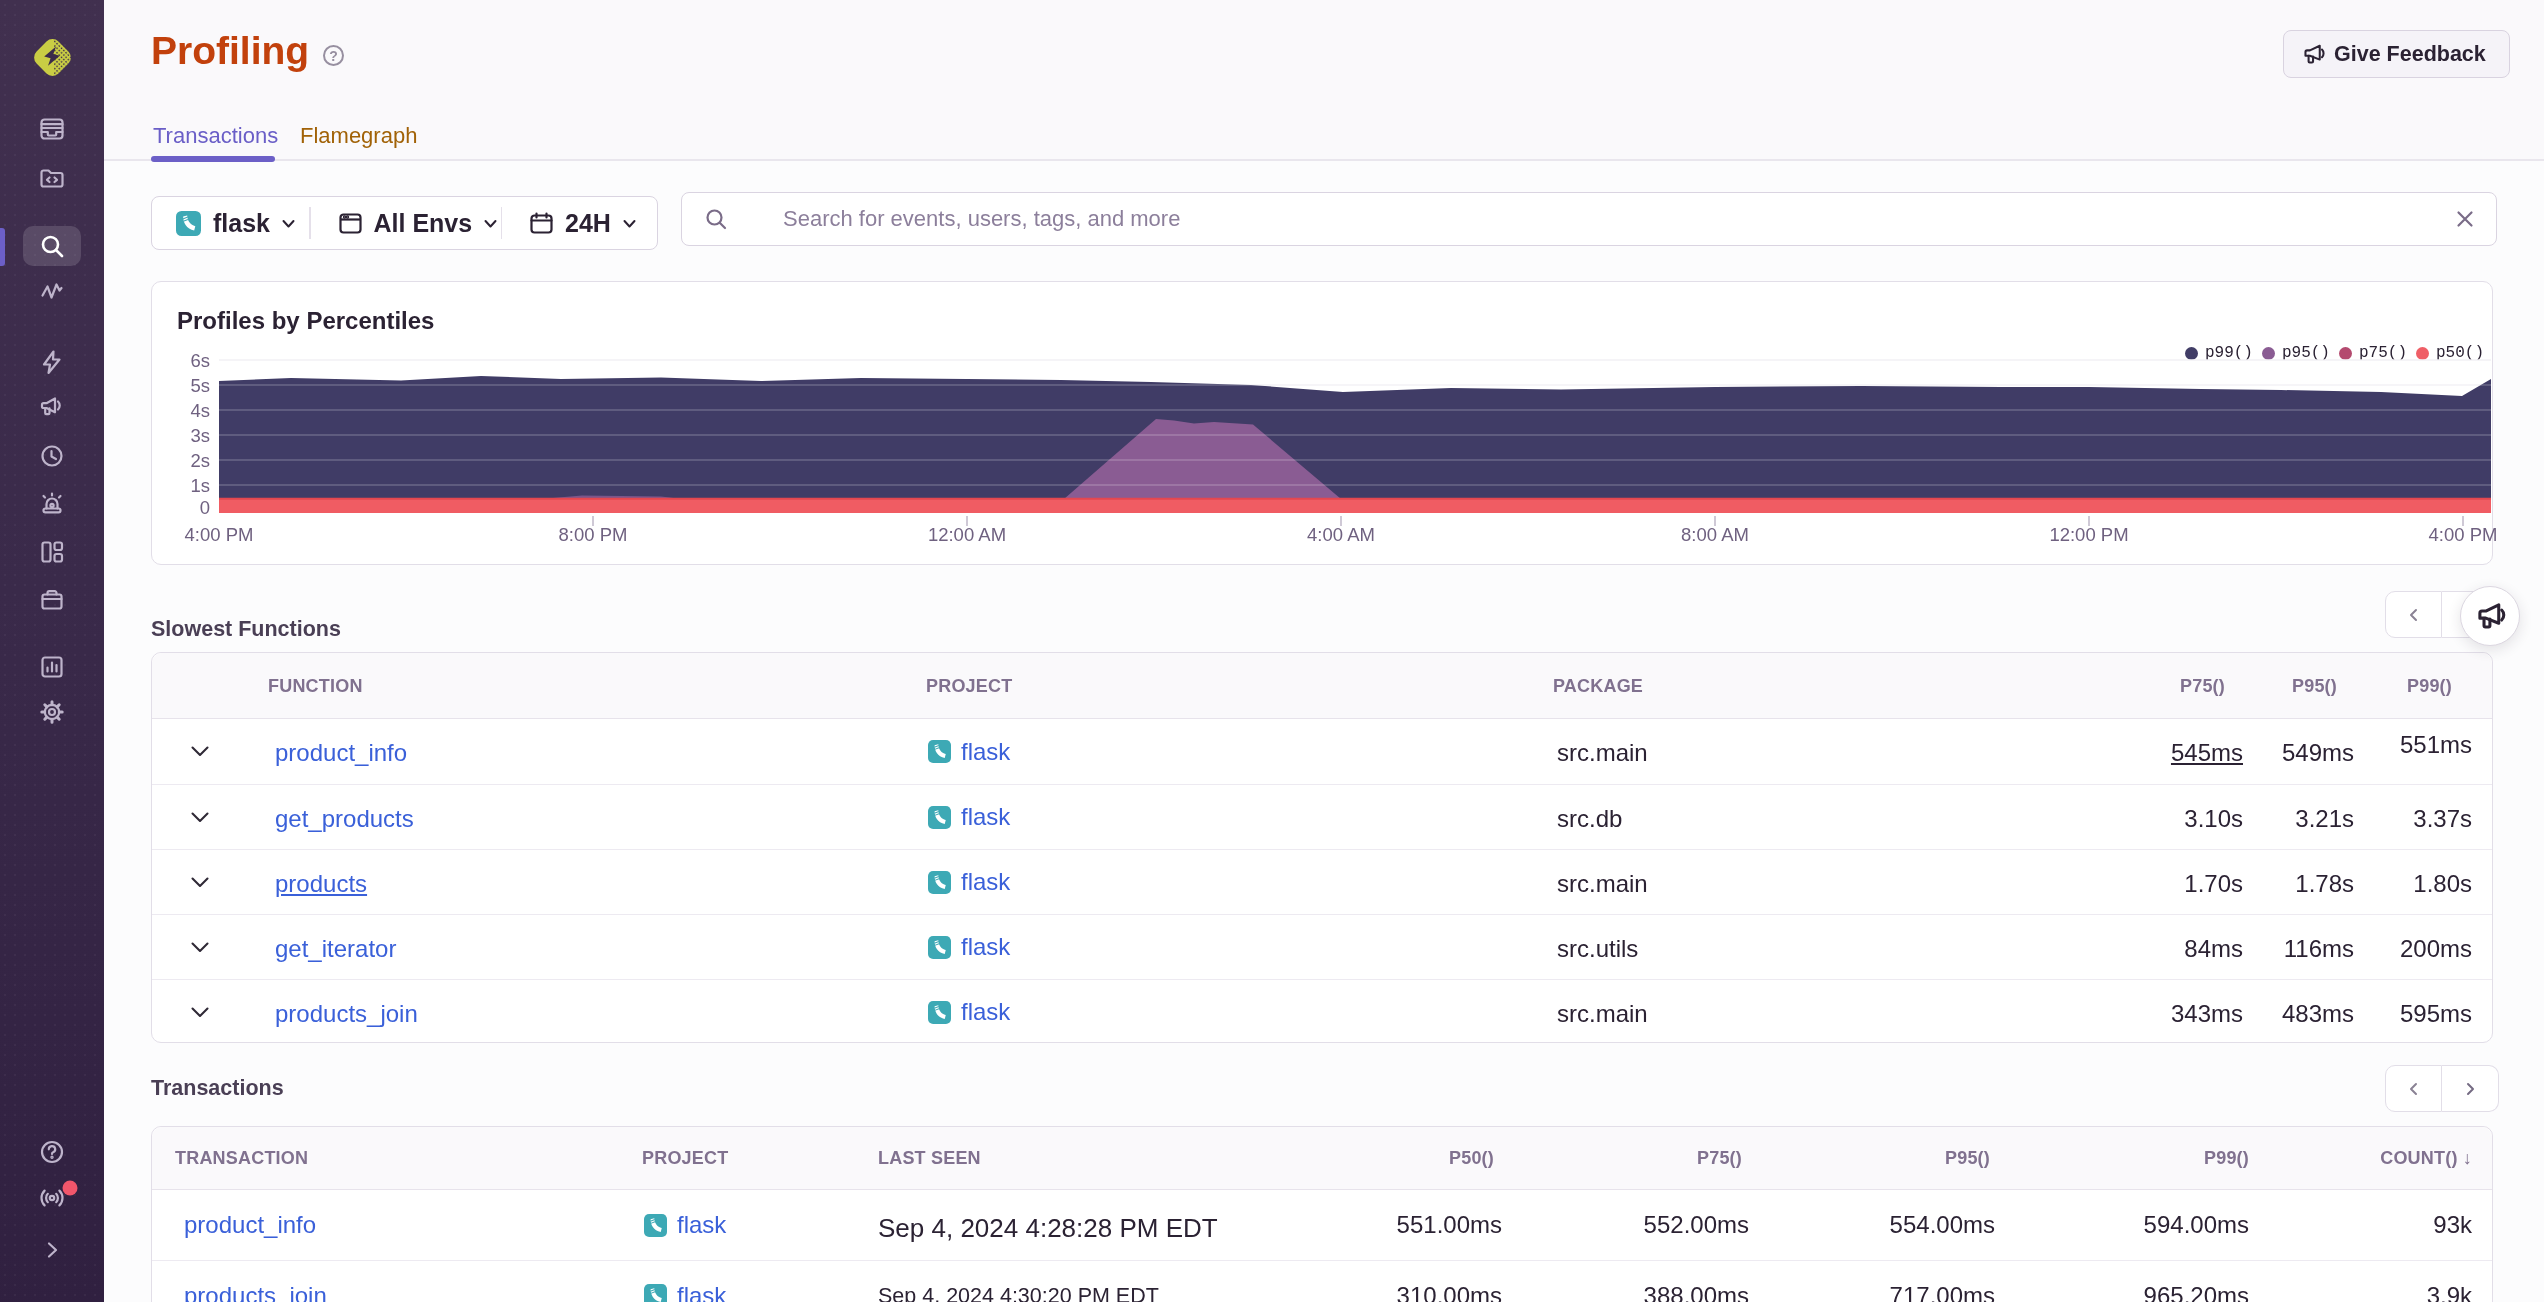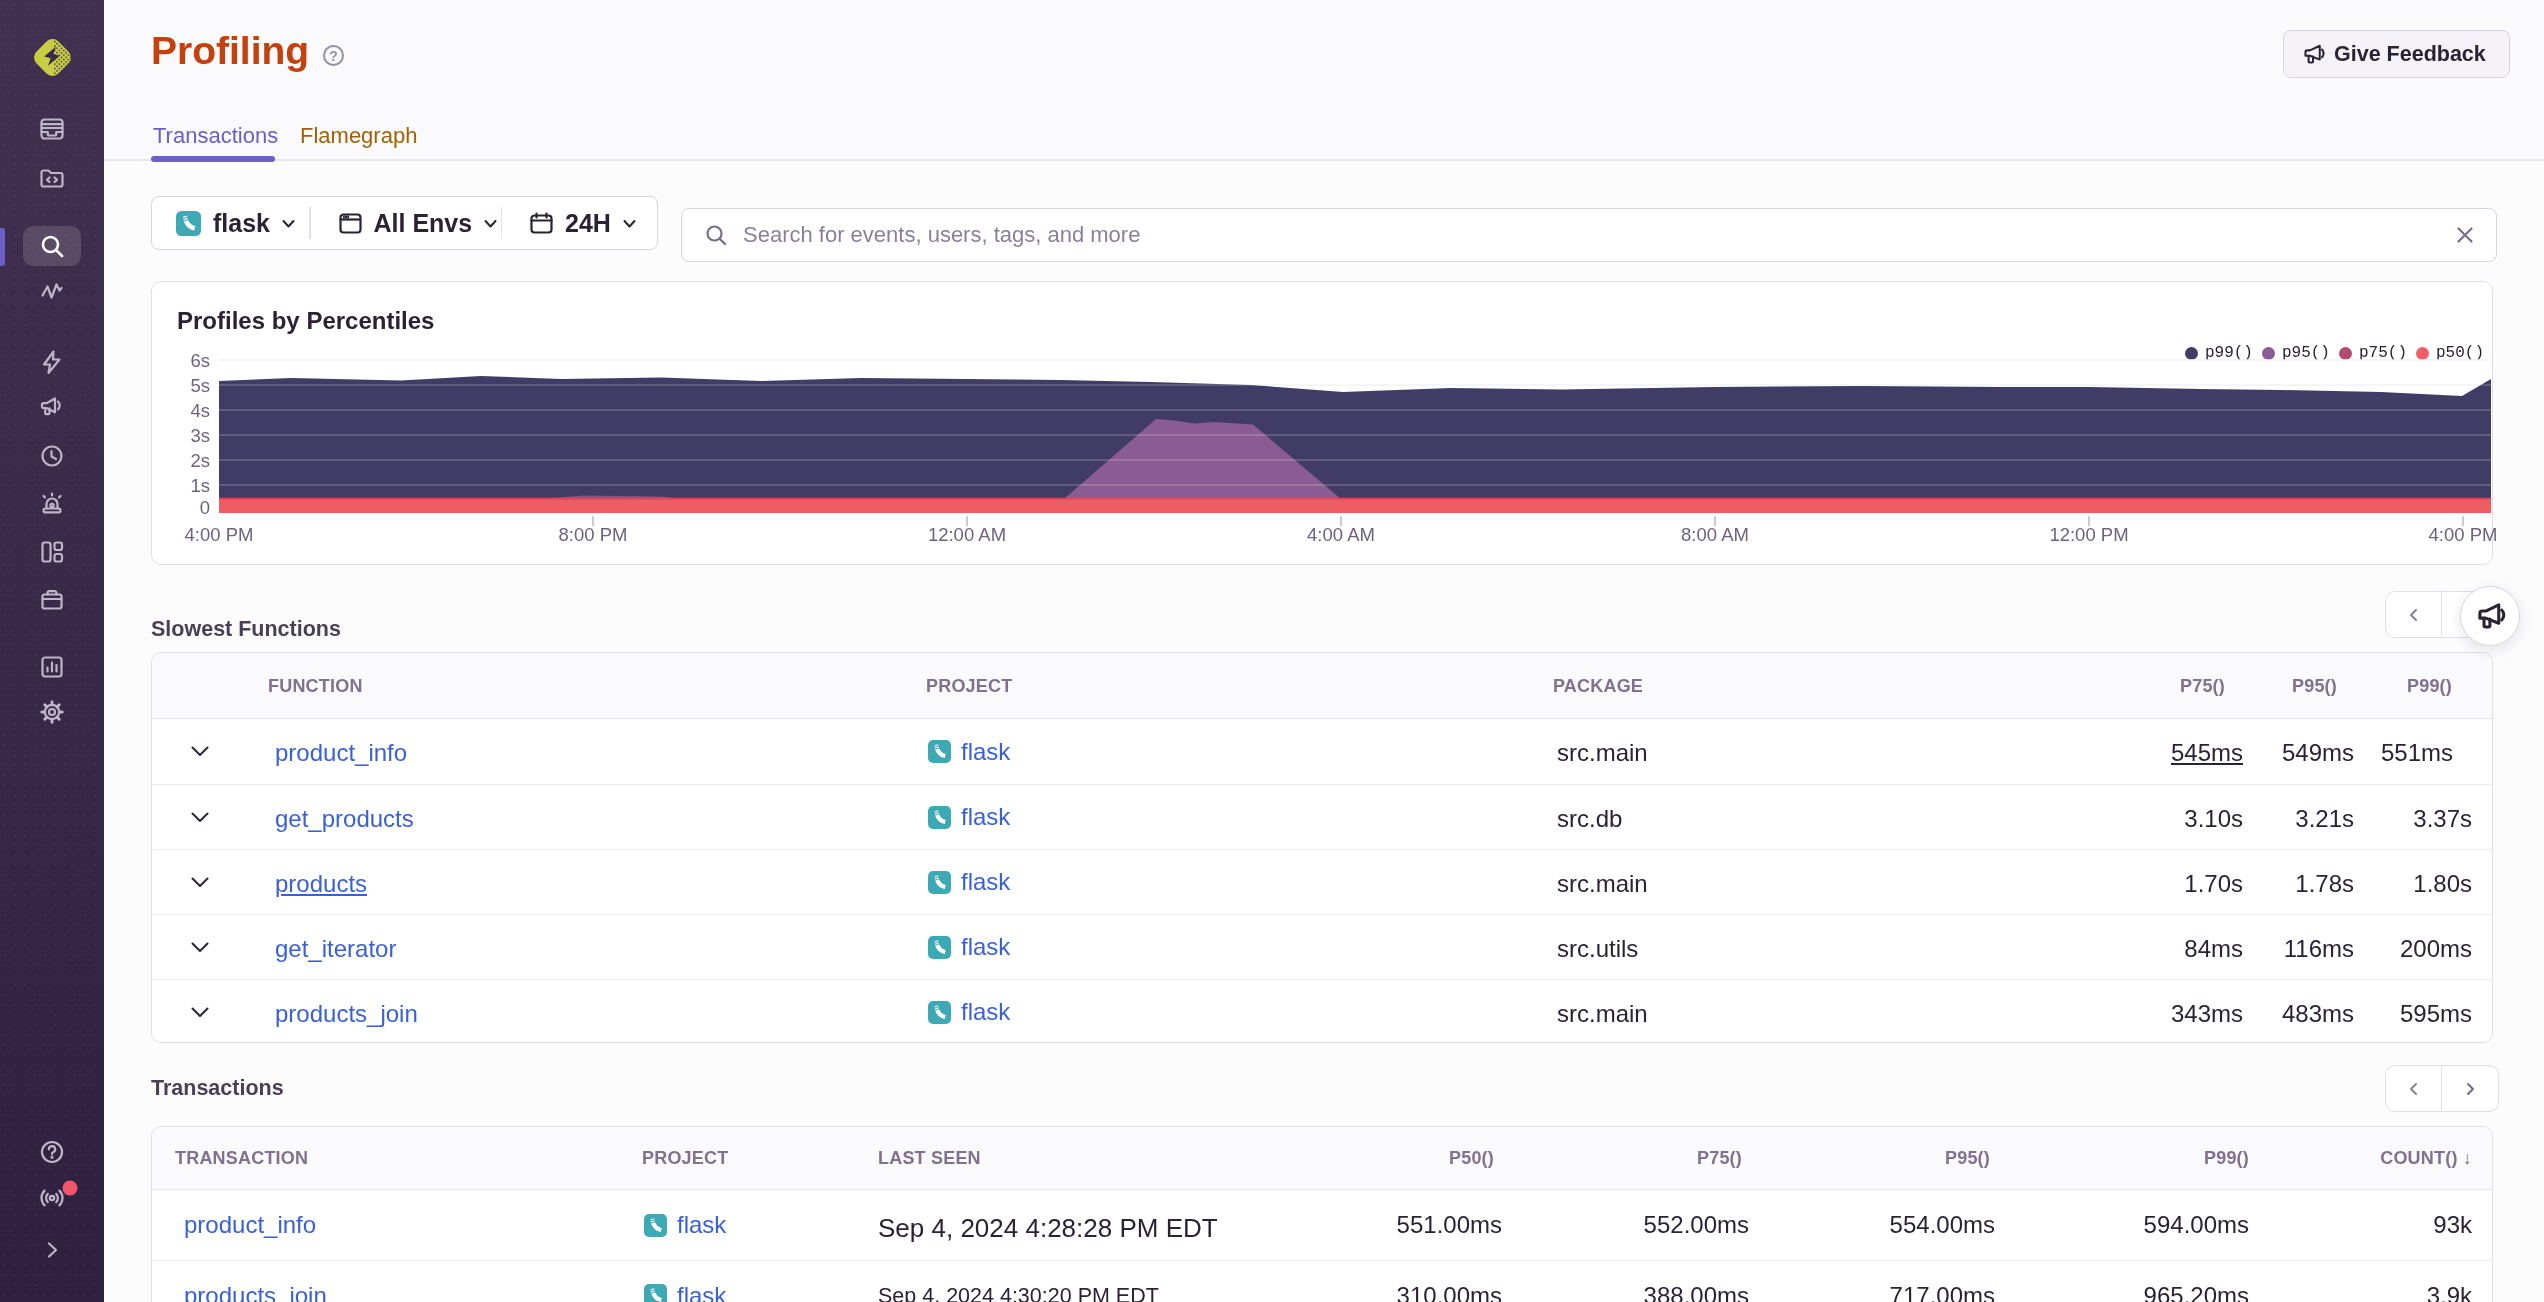--- a/index.html
+++ b/index.html
@@ -30,21 +30,21 @@
 #tab1 { left:153px; color:#6a5ec7; }
 #tab2 { left:300px; color:#a16207; }
 #tabu { position:absolute; left:151px; top:156px; width:124px; height:6px; background:#6C5FC7; border-radius:3px; }
 
 
 .fbox { position:absolute; background:#fff; border:1.5px solid #dad4e1; border-radius:8px; }
 #filters { left:151px; top:196px; width:507px; height:54px; display:flex; align-items:center; }
 .fdiv { width:1.5px; height:32px; background:#e5e0ea; }
 .fseg { display:flex; align-items:center; height:100%; }
 .ftxt { font-size:25px; font-weight:700; color:#2b2233; }
-#search { left:681px; top:208px; width:1816px; height:54px; display:flex; align-items:center; }
+#search { left:681px; top:192px; width:1816px; height:54px; display:flex; align-items:center;gap:40px; }
 #search .ph { font-size:22px; color:#8c7f9b; margin-left:15px; flex:1; }
 
 
 .panel { position:absolute; left:151px; width:2342px; background:#fff; border:1.5px solid #e2dee8; border-radius:10px; }
 .sect { position:absolute; left:151px; font-size:21.5px; font-weight:700; color:#4a3f55; }
 .thead { position:absolute; left:0; top:0; width:100%; background:#faf9fb; border-bottom:1.5px solid #e7e3eb; border-radius:10px 10px 0 0; }
 .th { position:absolute; font-size:18px; font-weight:700; color:#80718f; letter-spacing:0.2px; }
 .row { position:absolute; left:0; width:100%; }
 .row + .row { border-top:1.5px solid #edeaf1; }
 .td { position:absolute; font-size:24px; color:#2b2233; }
@@ -220,21 +220,21 @@
         <svg class="flk" width="23" height="23" viewBox="0 0 25 25">
           <rect width="25" height="25" rx="5.5" fill="#3da9b5"></rect>
           <path d="M7.2 5.6 L11.2 4.6 C11.3 7.2 12 9.5 13.6 11.6 C15 13.4 16.8 14.6 19.3 15.3 L18.2 19.6 C14.4 18.7 11.5 16.8 9.6 14 C7.9 11.5 7.1 8.7 7.2 5.6 Z" fill="#fff"></path>
           <path d="M6.9 7.9 l4.8-1.9 M7.3 10.2 l4.6-1.8" stroke="#3da9b5" stroke-width="1.1"></path>
         </svg>
         <span class="td link" style="position:static;">flask</span>
       </span>
     <span class="td" style="left:1405px;top:20px;">src.main</span>
     <span class="td num" style="right:249px;top:20px;width:120px;text-decoration:underline;">545ms</span>
     <span class="td num" style="right:138px;top:20px;width:100px;">549ms</span>
-    <span class="td num" style="right:20px;top:20px;width:110px;text-align:center;">551ms</span>
+    <span class="td num" style="right:20px;top:12px;width:110px;">551ms</span>
   </div>
   <div class="row" style="top:131px;height:65px;">
     <svg class="rchev" width="22" height="22" viewBox="0 0 22 22" fill="none" stroke="#2f2936" stroke-width="2.1" stroke-linecap="round" stroke-linejoin="round">
         <path d="M3.5 7.5 L11 15 L18.5 7.5"></path>
       </svg>
     <span class="td link" style="left:123px;top:20px;">get_products</span>
     <span class="flaskwrap">
         <svg class="flk" width="23" height="23" viewBox="0 0 25 25">
           <rect width="25" height="25" rx="5.5" fill="#3da9b5"></rect>
           <path d="M7.2 5.6 L11.2 4.6 C11.3 7.2 12 9.5 13.6 11.6 C15 13.4 16.8 14.6 19.3 15.3 L18.2 19.6 C14.4 18.7 11.5 16.8 9.6 14 C7.9 11.5 7.1 8.7 7.2 5.6 Z" fill="#fff"></path>

